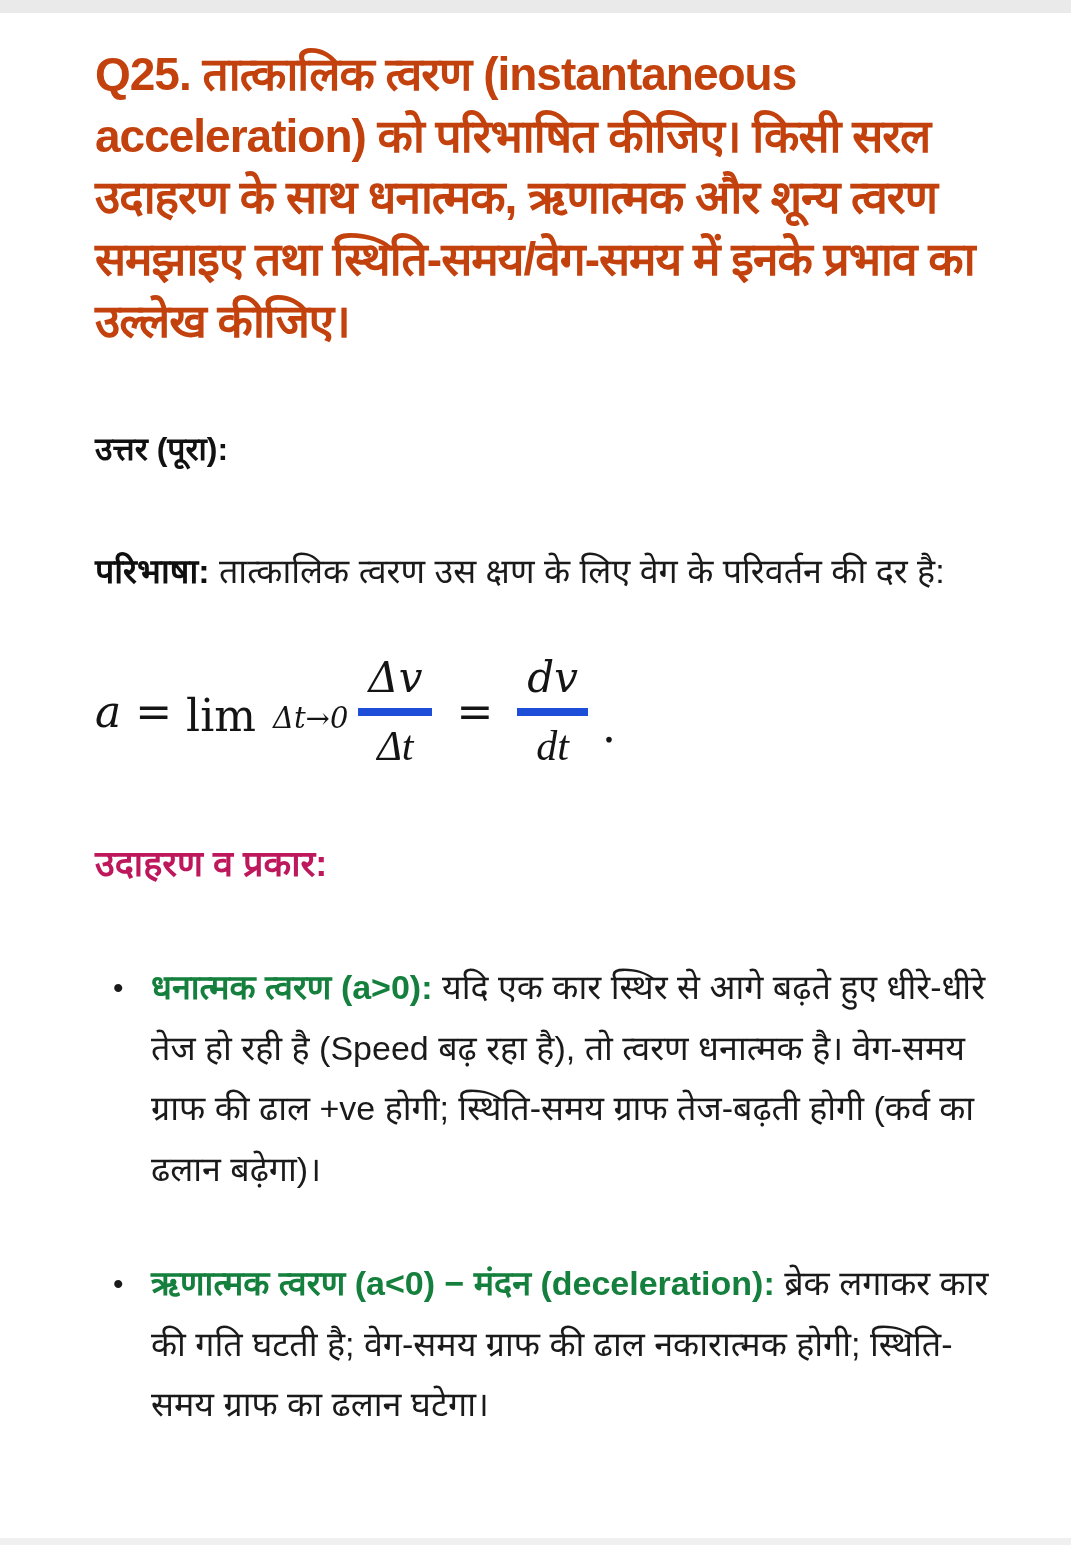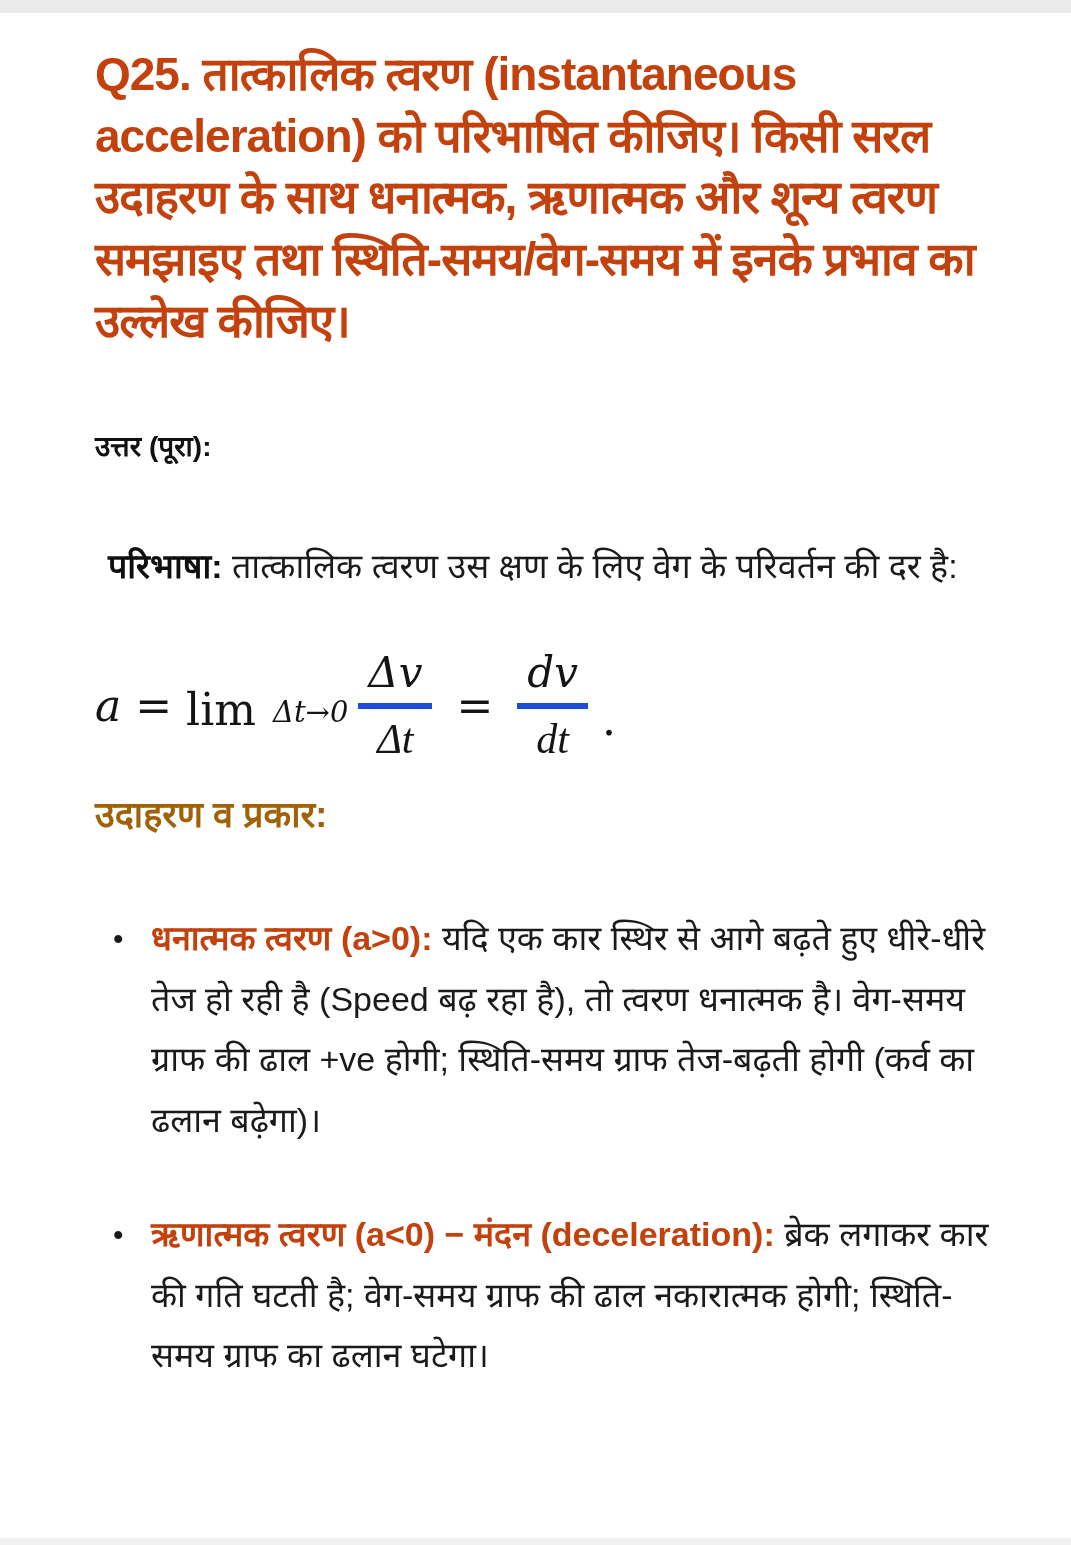--- a/index.html
+++ b/index.html
@@ -34,35 +34,34 @@
     margin: 0;
     max-width: 930px;
     font-size: 46px;
     line-height: 1.34;
     font-weight: 700;
     letter-spacing: -1px;
     color: #c2410c;
   }
   .answer-label {
     margin-top: 74px;
-    font-size: 28px;
+    font-size: 32px;
     font-weight: 700;
     color: #111111;
   }
   .definition {
     margin-top: 72px;
     max-width: 905px;
     font-size: 34px;
     line-height: 1.82;
     color: #1a1a1a;
   }
   .definition .def-label {
     font-weight: 700;
     color: #0f0f0f;
-    margin-left: 13px;
   }
   
   .formula {
     margin-top: 50px;
     display: flex;
     align-items: center;
     font-family: "DejaVu Serif", "Liberation Serif", serif;
     font-size: 44px;
     color: #141414;
     width: fit-content;
@@ -84,37 +83,37 @@
   }
   .frac {
     display: inline-flex;
     flex-direction: column;
     align-items: center;
     font-size: 42px;
     margin: 0 10px;
   }
   .frac .num {
     padding: 0 10px 6px 10px;
-    border-bottom: 6px solid #1d4ed8;
+    border-bottom: 8px solid #1d4ed8;
   }
   .frac .den {
     padding: 6px 10px 0 10px;
     font-family: Liberation Serif, serif;
   }
   .formula .period {
     align-self: flex-end;
     margin-left: 4px;
     margin-bottom: 18px;
   }
   
   .examples-label {
-    margin-top: 26px;
+    margin-top: 68px;
     font-size: 36px;
     font-weight: 700;
-    color: #a16207;
+    color: #be185d;
   }
   .bullet-list {
     list-style: none;
     margin: 70px 0 0 0;
     padding: 0 0 0 18px;
     max-width: 915px;
     display: flex;
     flex-direction: column;
     gap: 54px;
   }
@@ -125,21 +124,21 @@
     color: #1a1a1a;
   }
   .bullet-marker {
     flex: none;
     width: 38px;
     font-size: 30px;
     padding-top: 4px;
   }
   .bullet-body .b-bold {
     font-weight: 700;
-    color: #c2410c;
+    color: #15803d;
   }
 </style>
 </head>
 <body>
 
 <div class="band-top"></div>
 
 <main class="content">
 
   <h1 class="question-title">Q25. तात्कालिक त्वरण (instantaneous acceleration) को परिभाषित कीजिए। किसी सरल उदाहरण के साथ धनात्मक, ऋणात्मक और शून्य त्वरण समझाइए तथा स्थिति-समय/वेग-समय में इनके प्रभाव का उल्लेख कीजिए।</h1>

